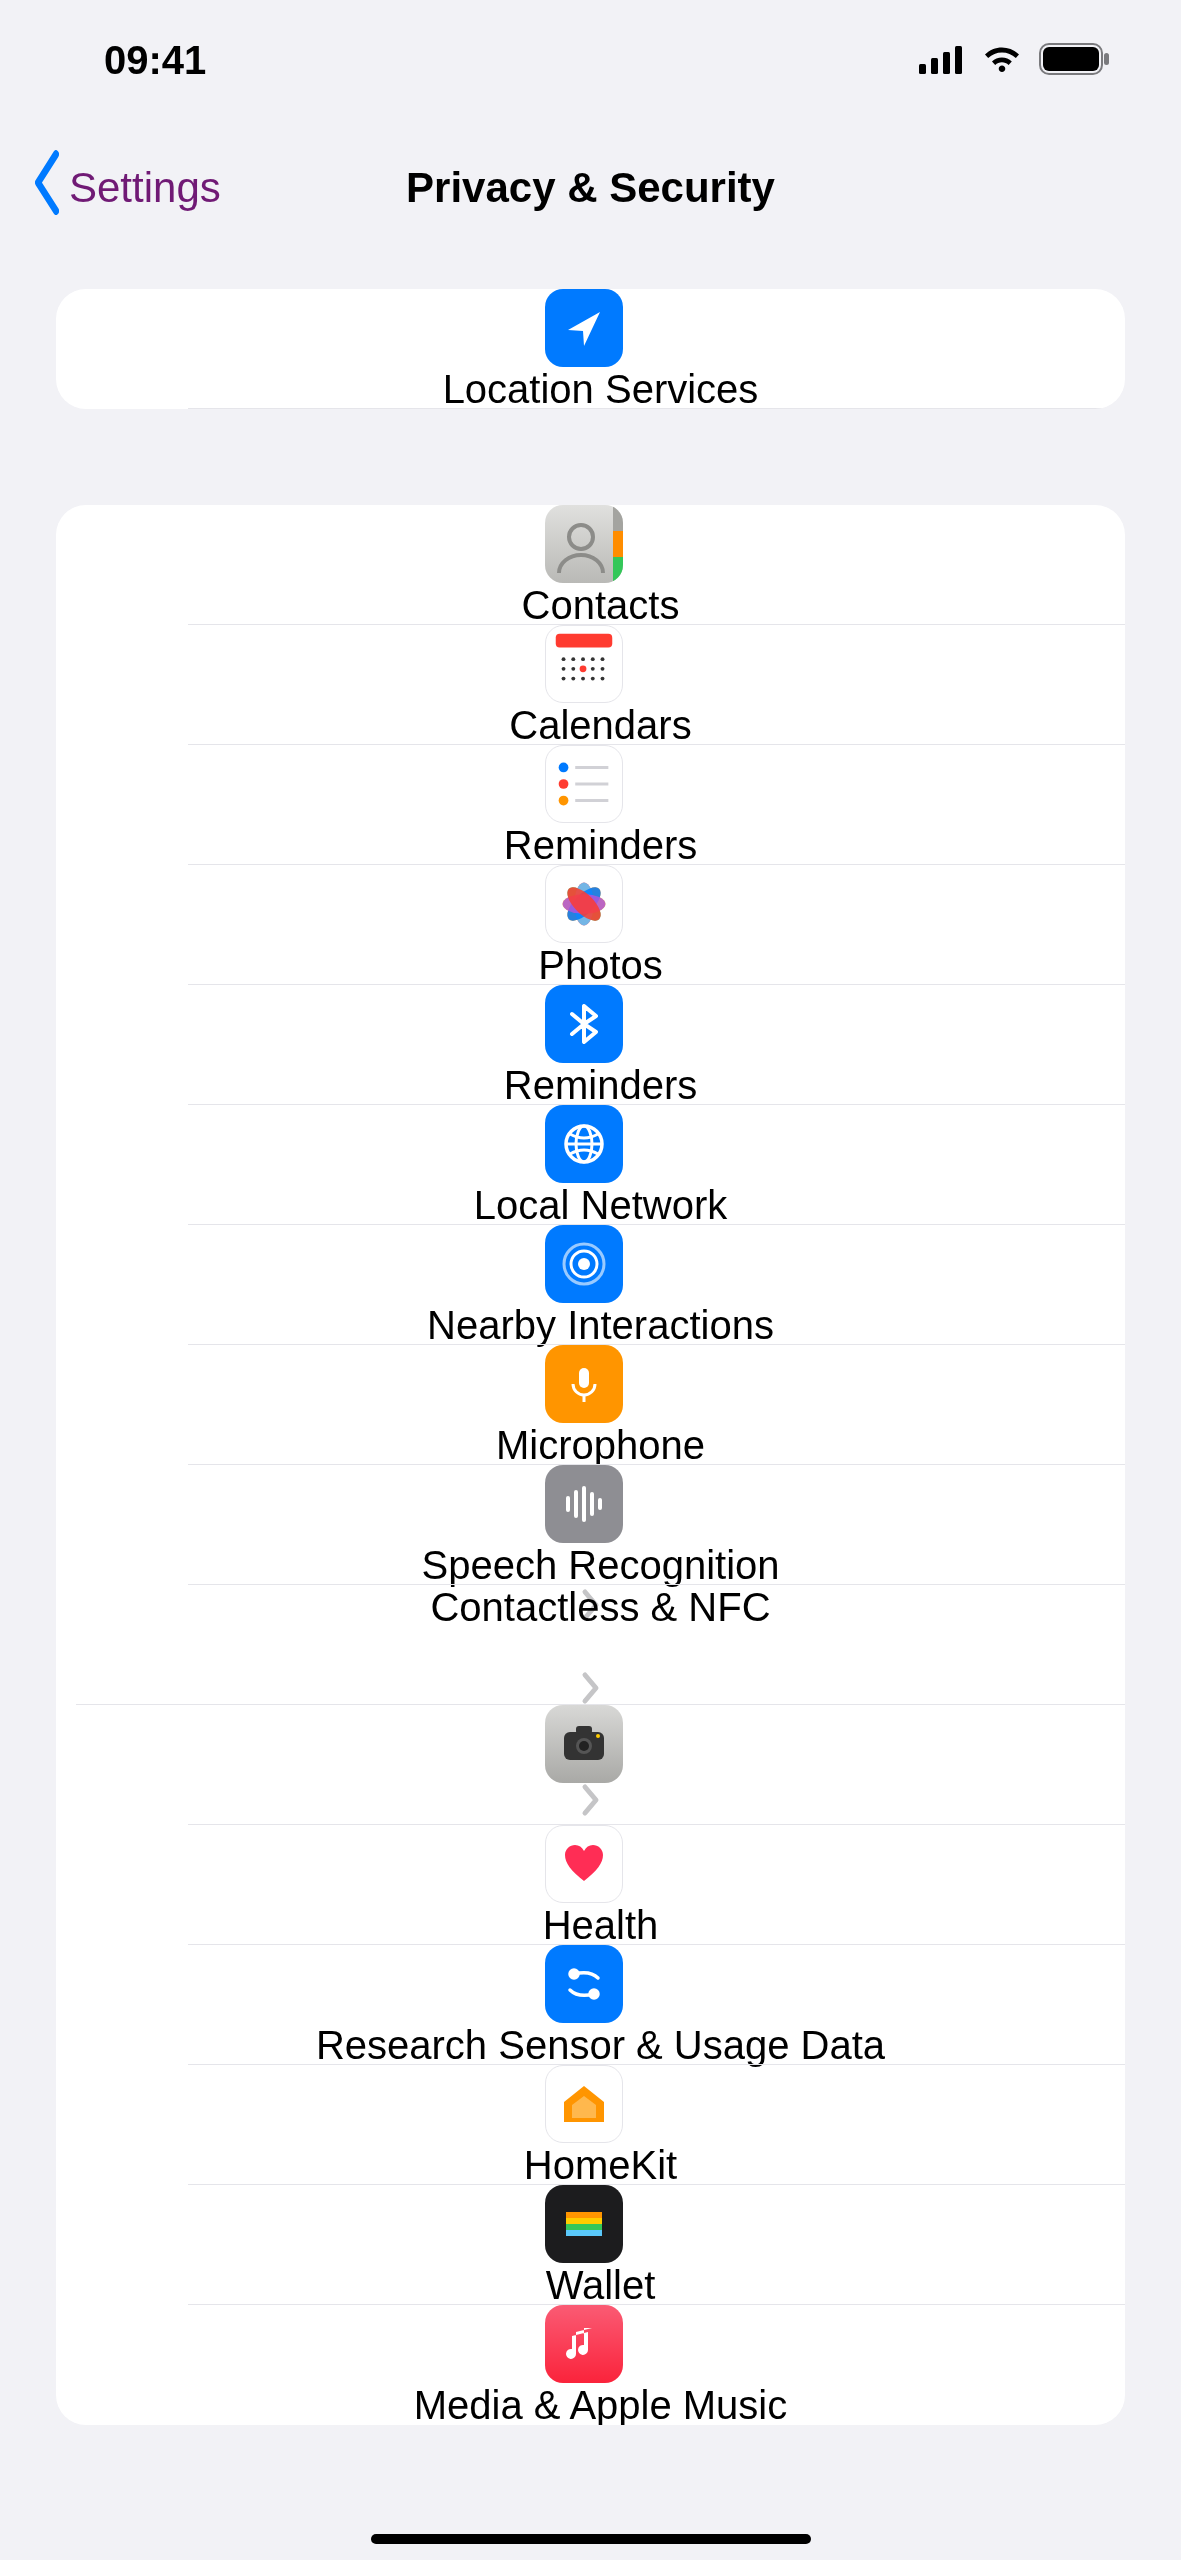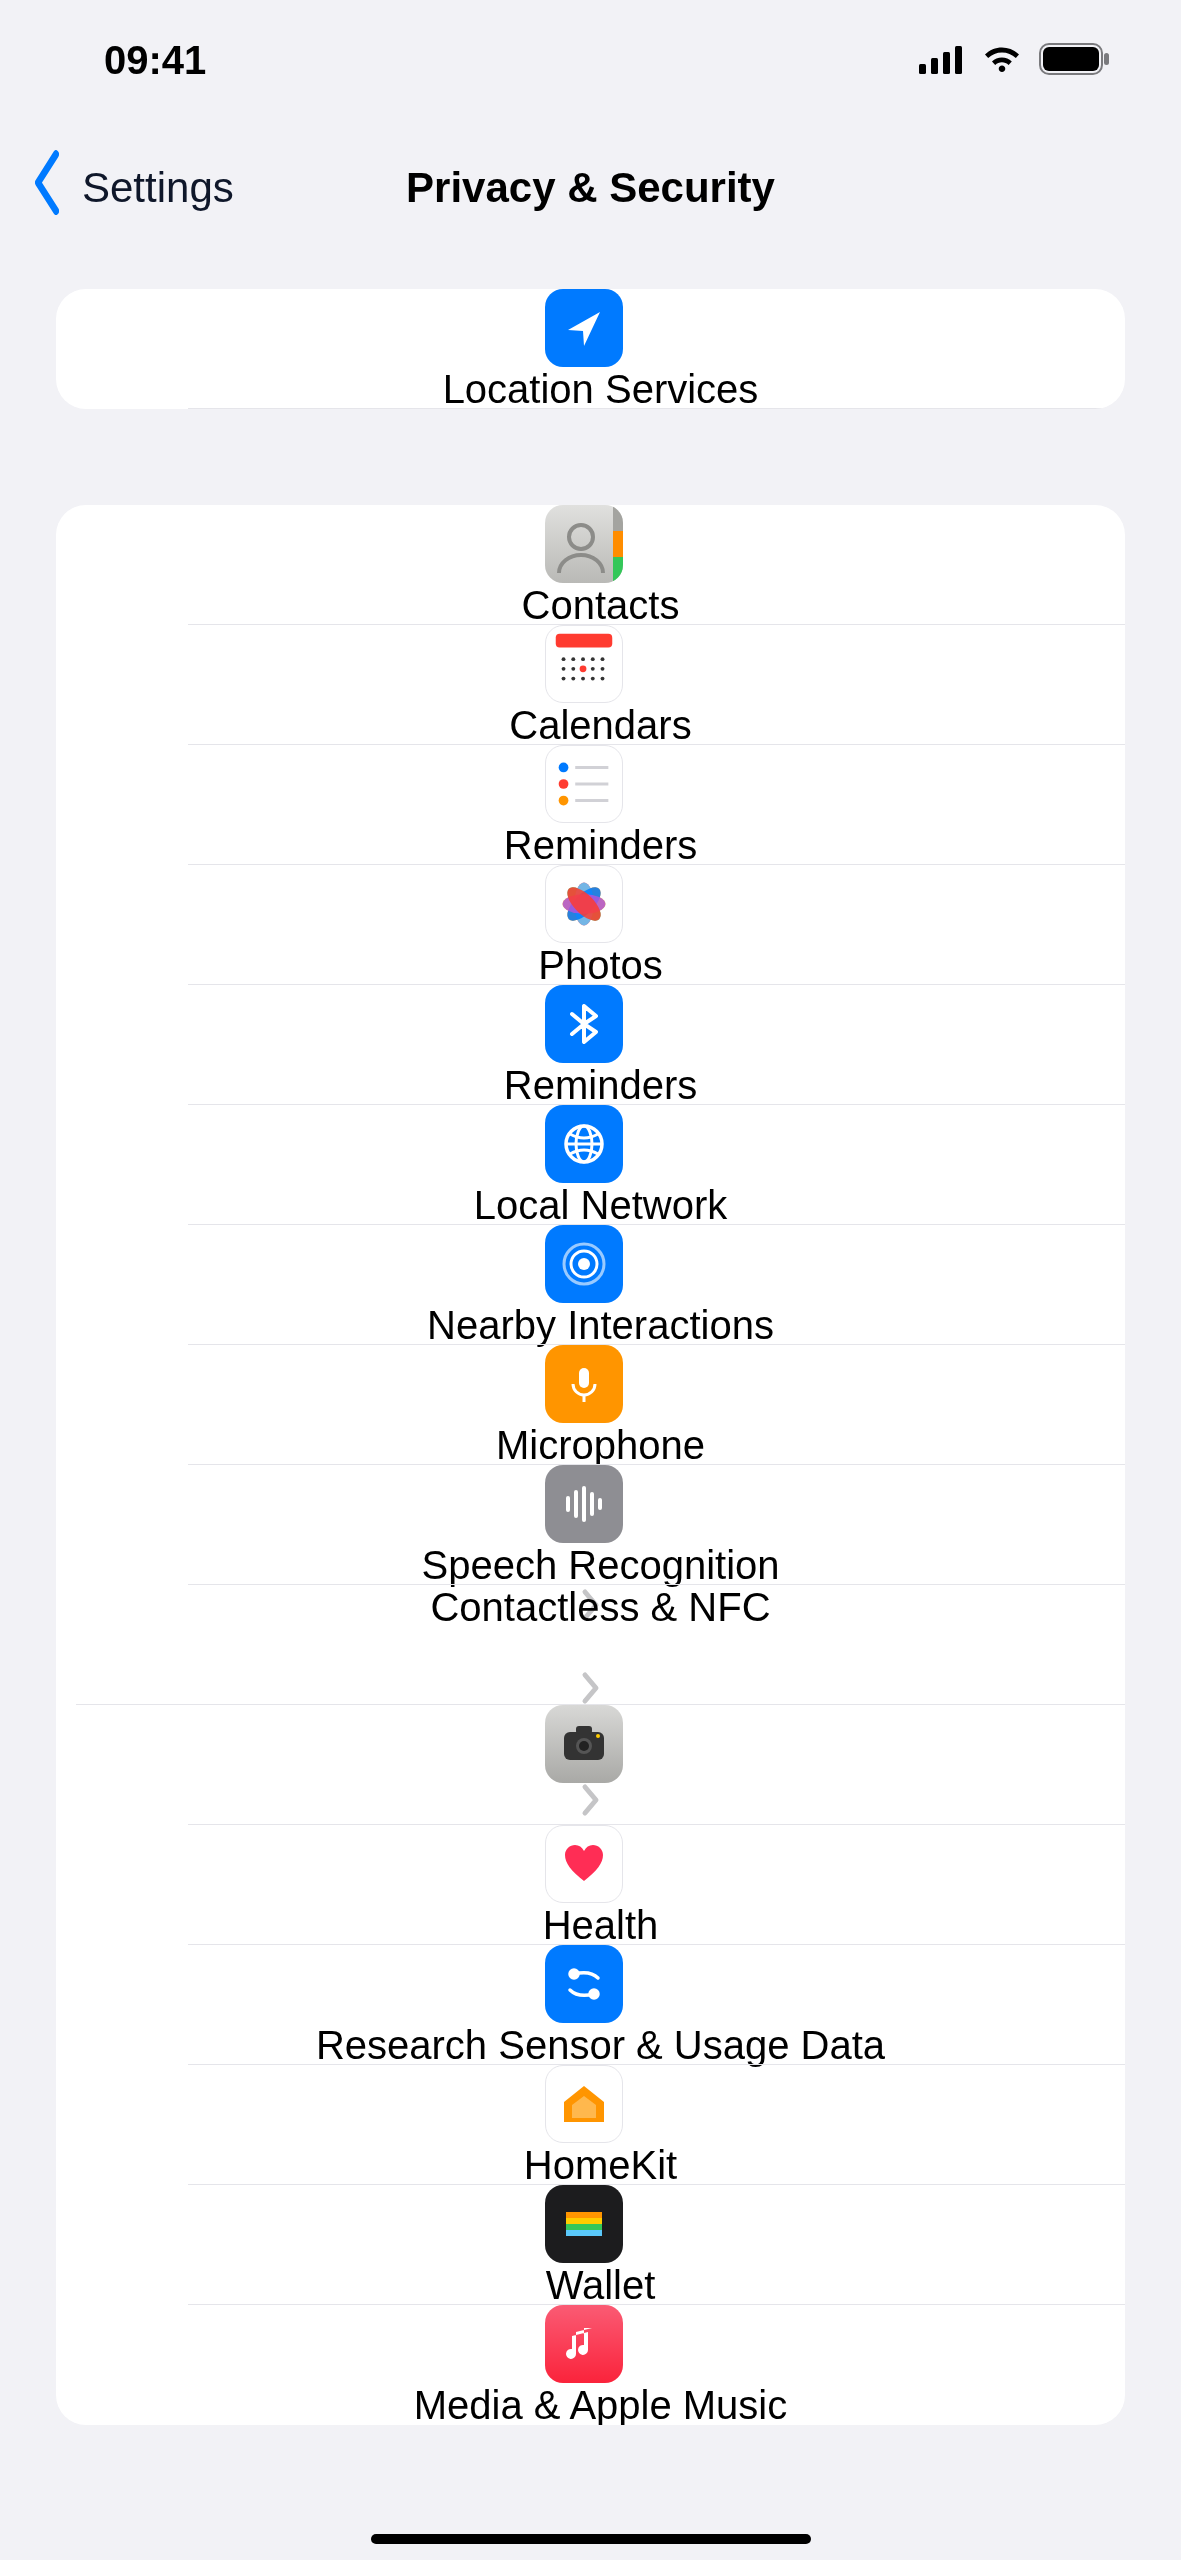--- a/index.html
+++ b/index.html
@@ -2,21 +2,21 @@
 <html><head>
   <meta charset="utf-8">
   <style>
     * { margin:0; padding:0; box-sizing:border-box; }
     html,body { width:1181px; height:2560px; background:#f2f2f6; font-family:-apple-system,"SF Pro","Helvetica Neue",sans-serif; color:#000; -webkit-font-smoothing:antialiased; overflow:hidden; }
     .device { width:1181px; height:2560px; position:relative; }
     .status-bar { display:flex; align-items:center; justify-content:space-between; padding:38px 64px 30px 64px; }
     .status-time { font-size:40px; font-weight:600; margin-left:40px; }
     .status-icons { display:flex; align-items:center; gap:16px; margin-right:6px; }
     .nav-bar { display:flex; align-items:center; position:relative; height:102px; padding:0 30px; margin-top:24px; }
-    .back-btn { display:flex; align-items:center; gap:16px; color:#0f172a; font-size:42px;text-align:center; }
+    .back-btn { display:flex; align-items:center; gap:3px; color:#701a75; font-size:42px;text-align:center; }
     .back-chevron { font-size:54px; font-weight:400; line-height:1; transform:scaleY(1.35); }
     .back-label { font-size:42px; margin-left:4px; }
     .nav-title { position:absolute; left:0; right:0; text-align:center; font-size:42px; font-weight:600; pointer-events:none; }
     .content { padding:0 56px; }
     .group { background:#fff; border-radius:30px; margin-top:50px; overflow:hidden; }
     .group.second { margin-top:96px; }
     .row { display:flex; align-items:center; height:120px; padding-left:20px; position:relative;flex-direction:column; }
     .row .icon { width:78px; height:78px; border-radius:18px; flex:0 0 78px; margin-right:34px; display:flex; align-items:center; justify-content:center; }
     .row .label { font-size:40px; flex:1; color:#000; }
     .row .value { font-size:40px; color:#8a8a8e; margin-right:14px;font-style:italic; }

